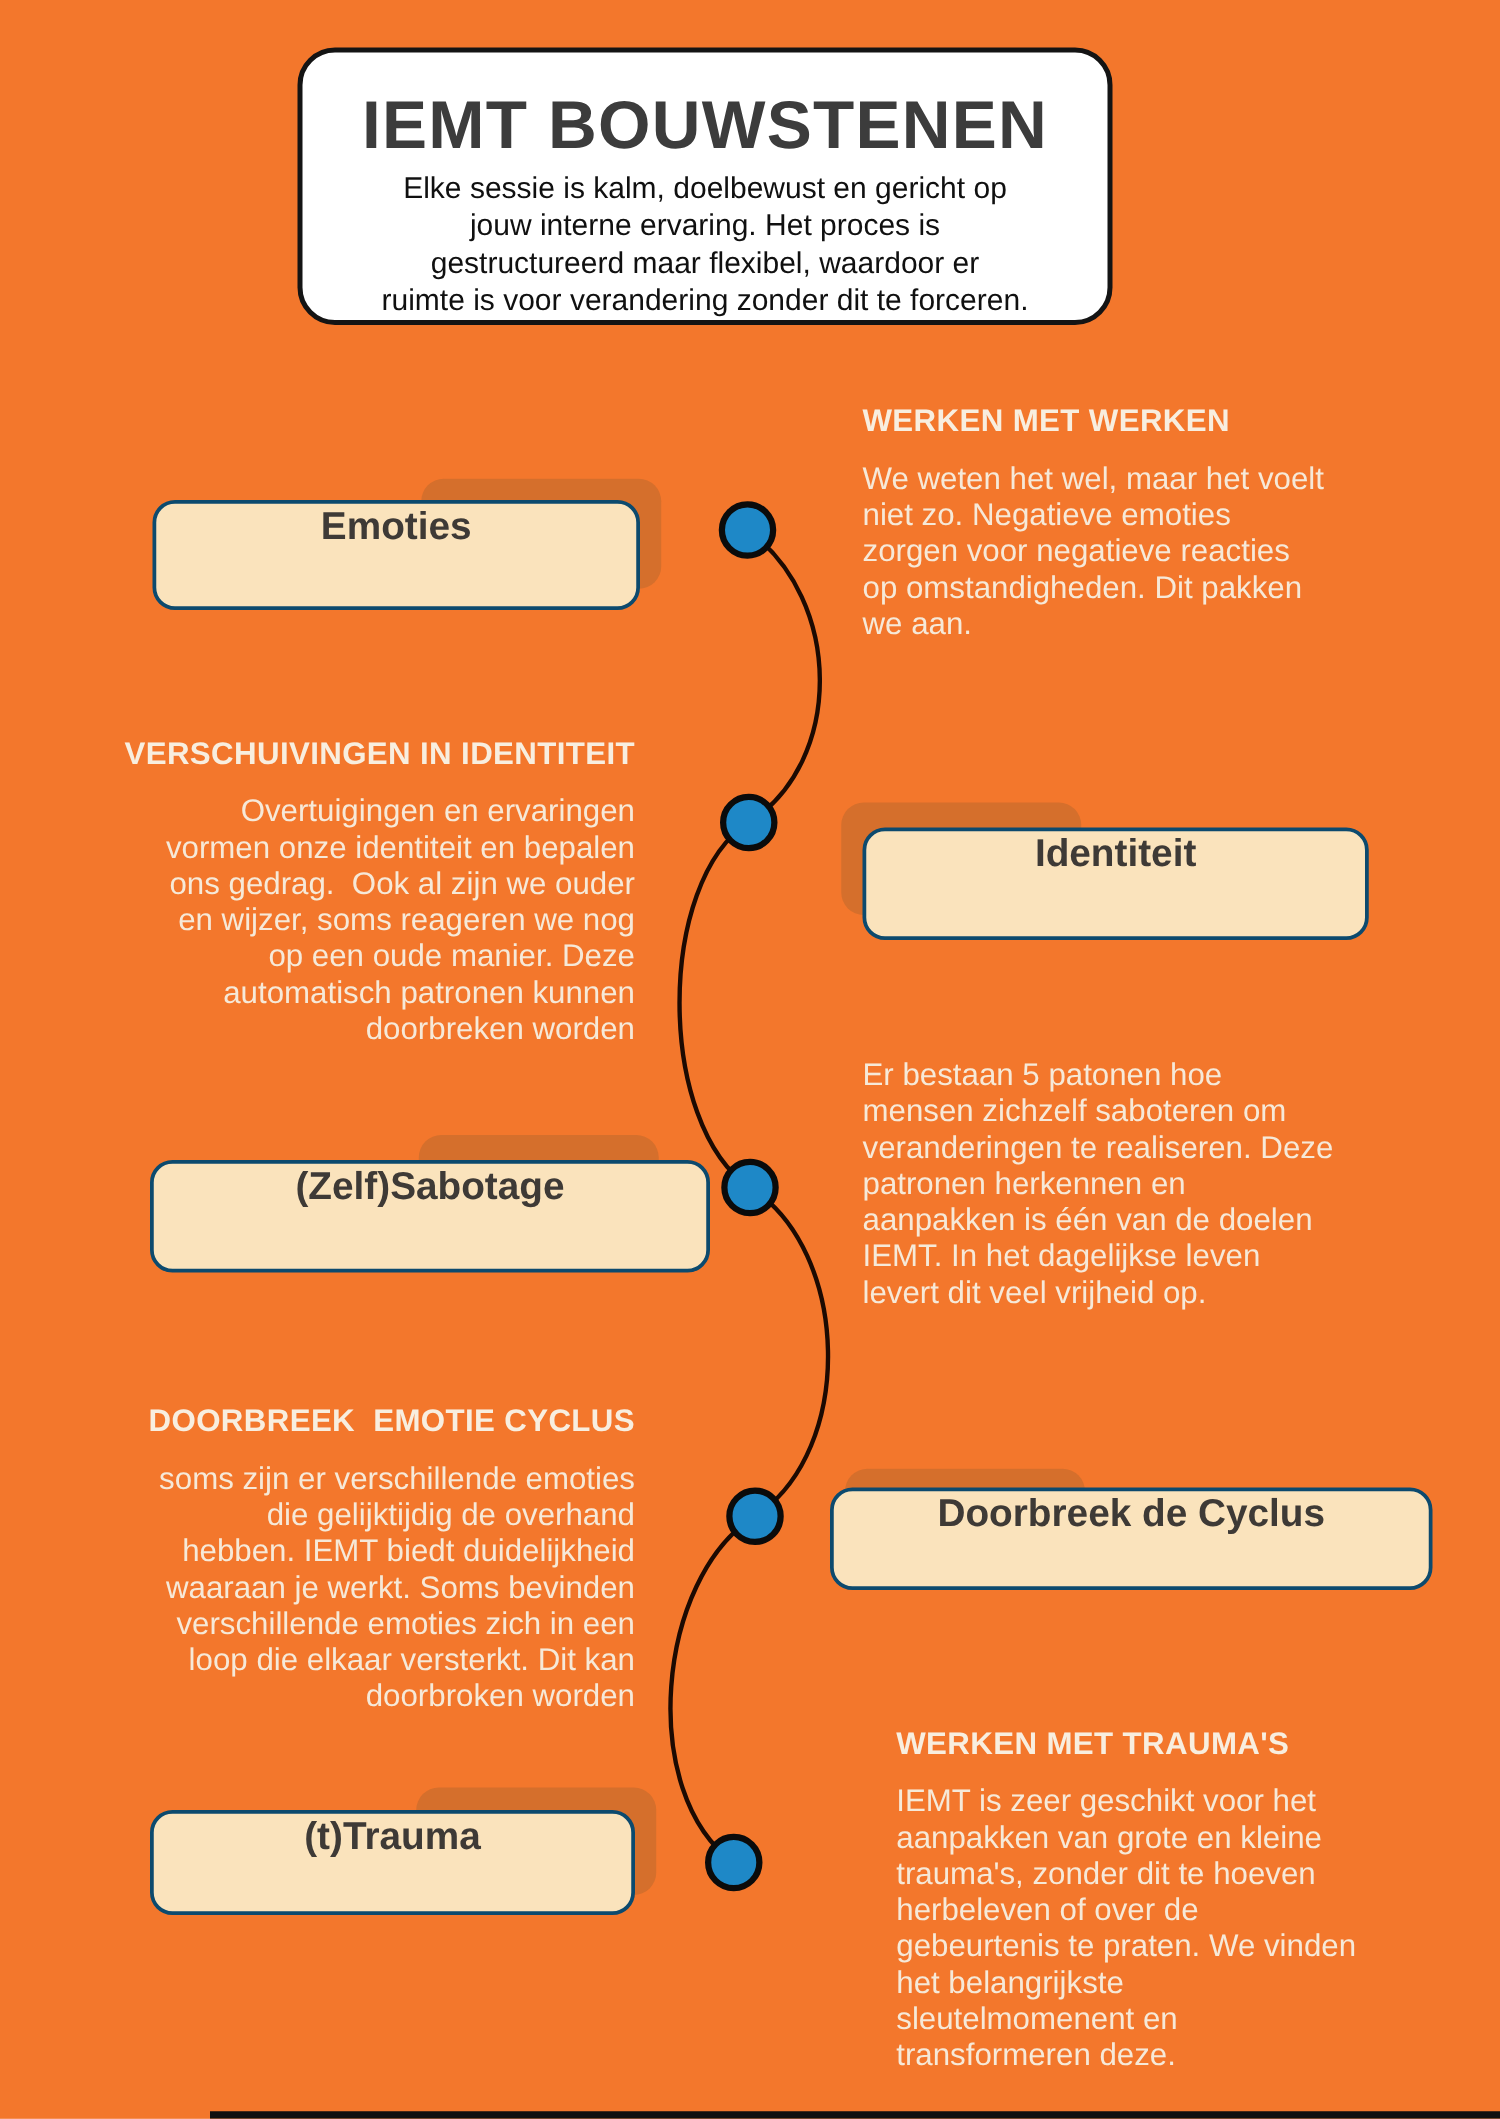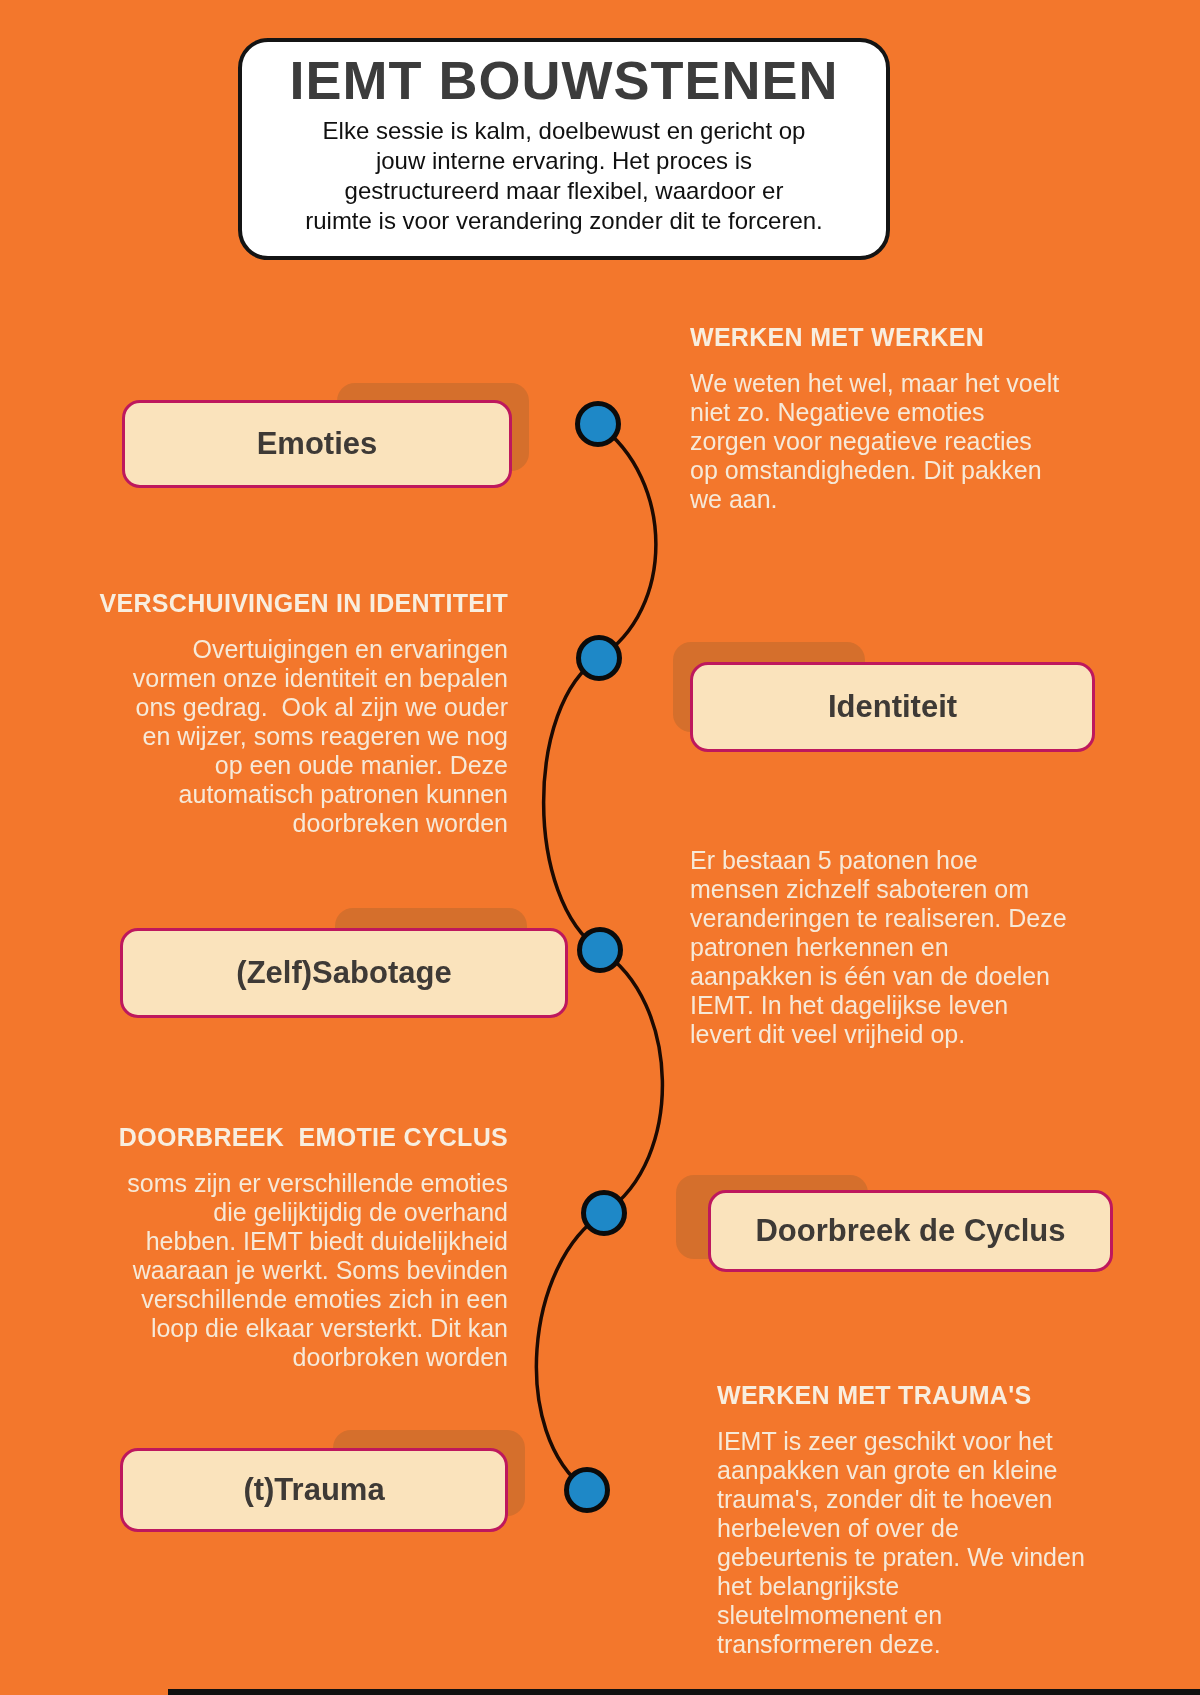--- a/index.html
+++ b/index.html
@@ -8,40 +8,40 @@
     position:relative;width:1200px;height:1695px;overflow:hidden;
     background:#F3772C;
   }
   
   .header-box{
     position:absolute;left:238px;top:38px;width:652px;height:222px;
     background:#FFFFFF;border:4px solid #141414;border-radius:30px;
     box-sizing:border-box;text-align:center;
   }
   .header-title{
-    margin-top:8px;font-size:54px;font-weight:bold;color:#3C3C3C;
+    margin-top:28px;font-size:54px;font-weight:bold;color:#3C3C3C;
     letter-spacing:1px;line-height:60px;
   }
   .header-subtitle{
     margin-top:6px;padding:0 36px;font-size:24px;line-height:30px;color:#101010;
     white-space:pre-line;
   }
   
   .curve-svg{position:absolute;left:0;top:0;width:1200px;height:1695px;pointer-events:none;}
   .dot{
     position:absolute;width:36px;height:36px;border-radius:50%;
     background:#1E88C7;border:5px solid #0B0B0B;
   }
   
   .card-shadow{
     position:absolute;width:192px;border-radius:18px;background:#D56F2C;
   }
   .card{
-    position:absolute;background:#FAE3BC;border:3px solid #be185d;border-radius:18px;
-    box-sizing:border-box;display:flex;align-items:center;justify-content:center;
+    position:absolute;background:#FAE3BC;border:3px solid #0c4a6e;border-radius:18px;
+    box-sizing:border-box;display:flex;align-items:flex-start;justify-content:center;
     font-size:31px;font-weight:bold;color:#3E3A36;
   }
   
   .section{position:absolute;}
   .sec-right{left:690px;width:420px;text-align:left;}
   .sec-left{left:70px;width:438px;text-align:right;}
   .sec-heading{
     font-size:25px;font-weight:bold;color:#F8EEDF;letter-spacing:.3px;
     line-height:30px;margin:0 0 17px 0;
   }
@@ -133,21 +133,21 @@
   <div class="card" style="left:690px;top:662px;width:405px;height:90px;">
     <span>Identiteit</span>
   </div>
 
   <div class="card-shadow" style="left:335px;top:908px;height:90px;"></div>
   <div class="card" style="left:120px;top:928px;width:448px;height:90px;">
     <span>(Zelf)Sabotage</span>
   </div>
 
   <div class="card-shadow" style="left:676px;top:1175px;height:84px;"></div>
-  <div class="card" style="left:708px;top:1190px;width:405px;height:82px;">
+  <div class="card" style="left:664px;top:1190px;width:482px;height:82px;">
     <span>Doorbreek de Cyclus</span>
   </div>
 
   <div class="card-shadow" style="left:333px;top:1430px;height:86px;"></div>
   <div class="card" style="left:120px;top:1448px;width:388px;height:84px;">
     <span>(t)Trauma</span>
   </div>
 
   <div class="dot" style="left:575px;top:401px;"></div>
   <div class="dot" style="left:576px;top:635px;"></div>

